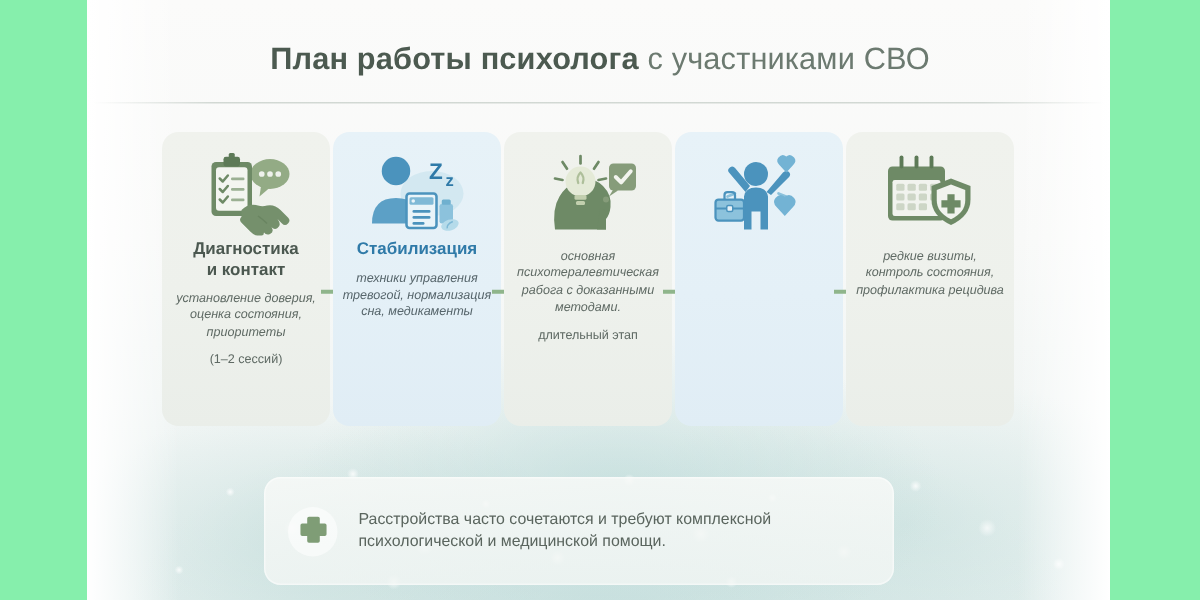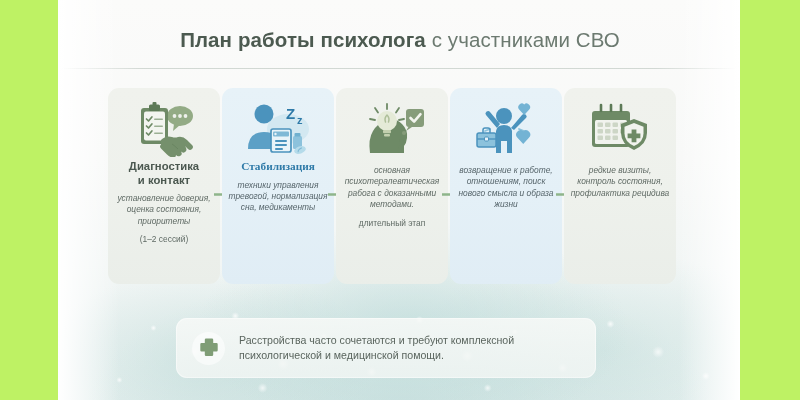--- a/index.html
+++ b/index.html
@@ -1,20 +1,20 @@
 <!DOCTYPE html>
 <html><head>
 <meta charset="utf-8">
 <style>
   * { margin:0; padding:0; box-sizing:border-box; }
   html,body { width:800px; height:400px; overflow:hidden; background:#ffffff; }
   body { font-family:"Liberation Sans","DejaVu Sans",sans-serif; }
 
   #canvas {
-    position:relative; width:800px; height:400px; background:#bef264;padding-left:40px;
+    position:relative; width:800px; height:400px; background:#86efac;padding-left:40px;
   }
 
   
   #panel {
     position:absolute; left:58px; top:0; width:682px; height:400px;
     background:
       radial-gradient(ellipse 300px 150px at 52% 330px, rgba(179,214,212,0.55), rgba(179,214,212,0) 72%),
       radial-gradient(ellipse 240px 130px at 22% 360px, rgba(186,216,213,0.50), rgba(186,216,213,0) 70%),
       radial-gradient(ellipse 260px 140px at 80% 350px, rgba(190,219,216,0.45), rgba(190,219,216,0) 72%),
       radial-gradient(ellipse 420px 200px at 50% 415px, rgba(160,202,200,0.38), rgba(160,202,200,0) 75%),
@@ -71,40 +71,40 @@
   .card.blue  { background:linear-gradient(180deg,#e7f2f8 0%,#e4f0f7 55%,#e0edf5 100%); }
 
   .icon-wrap { height:62px; display:flex; align-items:center; justify-content:center; }
   .icon-wrap svg { display:block; }
 
   .card-title {
     font-size:11.3px; font-weight:bold; line-height:13.5px; margin-top:1px;
     padding:0 2px;
   }
   .card.green .card-title { color:#4b5850; }
-  .card.blue  .card-title { color:#2f7aa8;font-family:Liberation Serif, serif; }
+  .card.blue  .card-title { color:#2f7aa8; }
 
   .card-desc {
     font-size:8.4px; line-height:11.4px; color:#5f6a64; margin-top:6px; padding:0 1px;font-style:italic;
   }
   .card.blue .card-desc { color:#56656b; }
   .card-extra {
     font-size:8.4px; line-height:11.4px; color:#5f6a64; margin-top:7px; padding:0 1px;
   }
   .card.blue .card-extra { color:#56656b; }
 
   
   .arrow {
     position:absolute; top:100px; width:18px; height:12px;
     display:flex; align-items:center; justify-content:center;
   }
 
   
   #note {
-    position:absolute; left:176px; top:318px; width:420px; height:60px;
+    position:absolute; left:176px; top:318px; width:420px; height:72px;
     background:linear-gradient(180deg,rgba(247,249,247,.88),rgba(242,246,244,.82));
     border-radius:11px; display:flex; align-items:center; padding:0 14px 0 16px;
     box-shadow:0 0 0 1px rgba(255,255,255,.45) inset;
   }
   #note-icon {
     width:33px; height:33px; border-radius:50%; flex:0 0 33px;
     background:rgba(255,255,255,.55); display:flex; align-items:center; justify-content:center;
     margin-right:14px;
   }
   #note-text { font-size:10.6px; line-height:15.5px; color:#5a655e; }
@@ -251,21 +251,20 @@
 
           <path d="M49 6 q2.5 -3 5.2 -0.6 q2.6 -2.4 5.2 0.6 q2 2.4 -0.6 5 L54.2 16 L49.6 11 q-2.6 -2.6 -0.6 -5 z" fill="#73b3d4"></path>
           <path d="M47 33 q3 -3.6 6.2 -0.8 q3.2 -2.8 6.2 0.8 q2.4 2.8 -0.7 6 L53.2 45 L47.7 39 q-3.1 -3.2 -0.7 -6 z" fill="#73b3d4"></path>
 
           <rect x="7" y="34" width="19" height="14" rx="2" fill="#8cc2dc" stroke="#4b93bd" stroke-width="1.5"></rect>
           <path d="M13 34 v-3 q0 -2 2 -2 h3 q2 0 2 2 v3" stroke="#4b93bd" stroke-width="1.5" fill="none"></path>
           <path d="M7 40 h19" stroke="#4b93bd" stroke-width="1.4"></path>
           <rect x="14.5" y="38" width="4" height="4" rx="1" fill="#e7f2f8" stroke="#4b93bd" stroke-width="1"></rect>
         </svg>
       </div>
-      <div class="card-desc">возвращение к работе, отношениям, поиск нового смысла и образа жизни</div>
       <div class="card-extra"></div>
       <div class="arrow" style="right:-11px;">
         <svg width="17" height="11" viewBox="0 0 17 11">
             <path d="M0 4.2 h9.5 V1 L16.5 5.5 L9.5 10 V6.8 H0 Z" fill="#8fb58b"></path>
           </svg>
       </div>
     </div>
 
     <div class="card green">
       <div class="icon-wrap">

